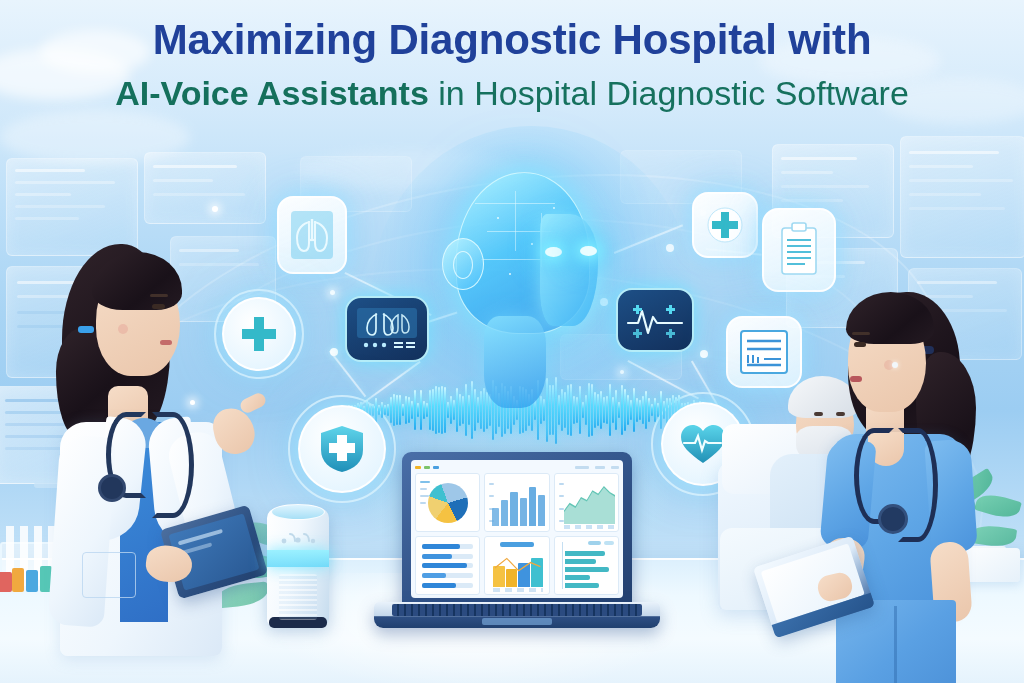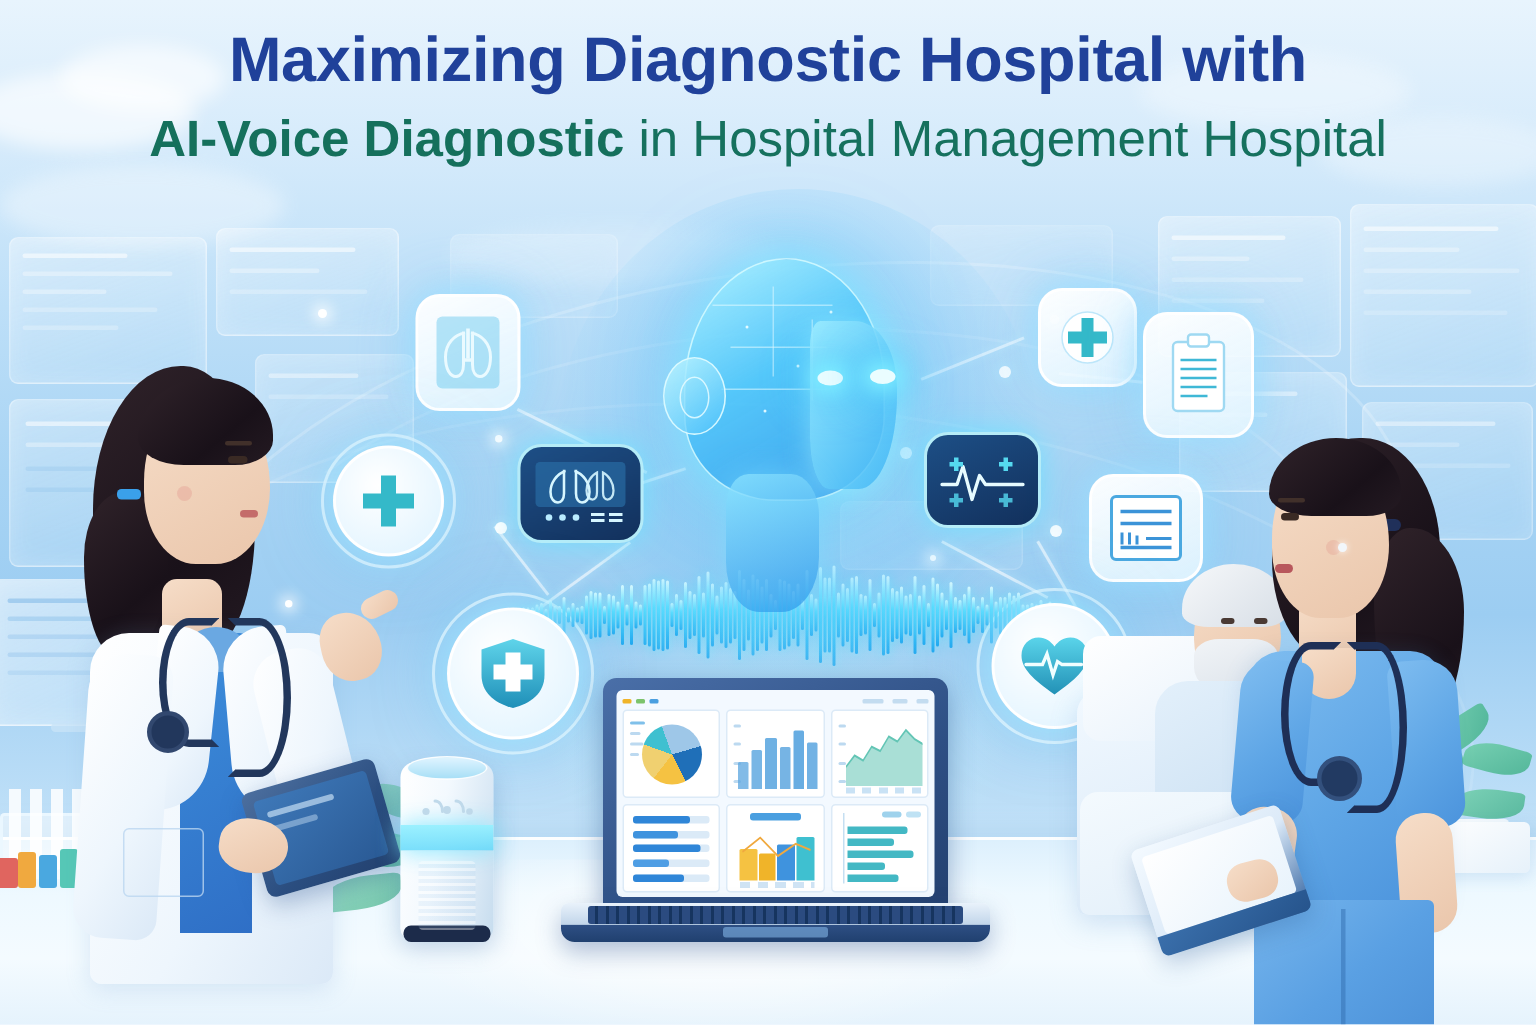--- a/index.html
+++ b/index.html
@@ -796,16 +796,16 @@
     <g fill="none" stroke="rgba(255,255,255,.8)" stroke-width="2" stroke-linecap="round">
       <path d="M22 40a30 30 0 0 1 56 0" opacity=".55"></path>
       <path d="M32 40a20 20 0 0 1 36 0" opacity=".7"></path>
       <path d="M42 40a10 10 0 0 1 16 0" opacity=".85"></path>
     </g>
     <circle cx="50" cy="41" r="2.6" fill="#ffffff"></circle>
   </svg>
 
   <div class="title">
     <div class="t1" style="color: rgb(32, 65, 154);">Maximizing Diagnostic Hospital with</div>
-    <div class="t2"><span class="bold" style="color: rgb(21, 112, 92);">AI-Voice Diagnostic</span><span style="color: rgb(22, 113, 94);"> in Hospital Management Hospital</span></div>
+    <div class="t2"><span class="bold" style="color: rgb(21, 112, 92);">AI-Voice Assistants</span><span style="color: rgb(22, 113, 94);"> in Hospital Diagnostic Software</span></div>
   </div>
 
 </div>
 
 </body></html>

